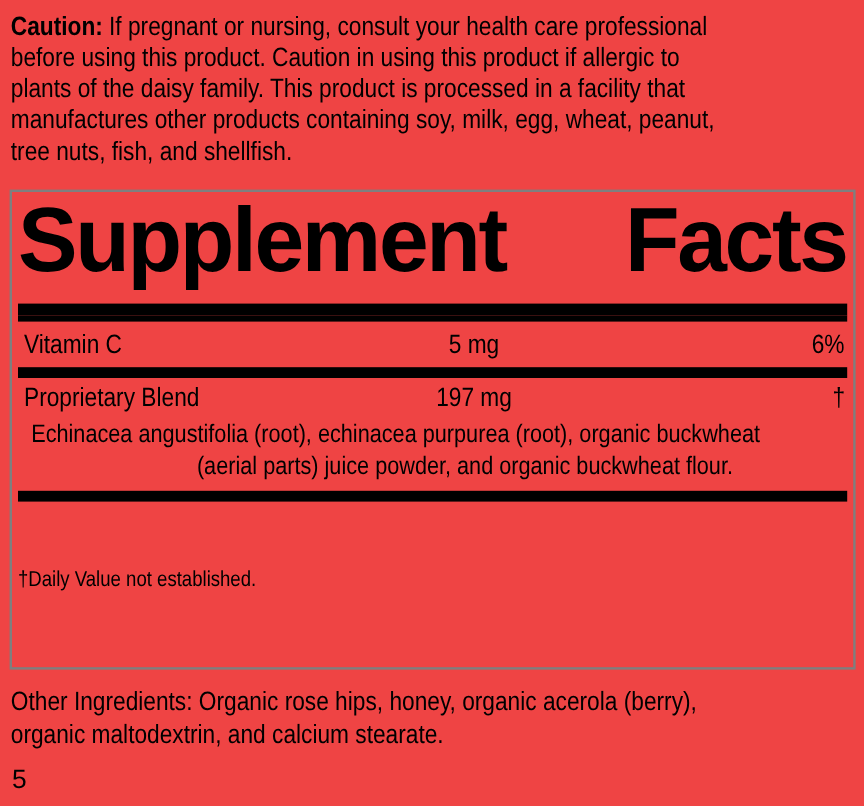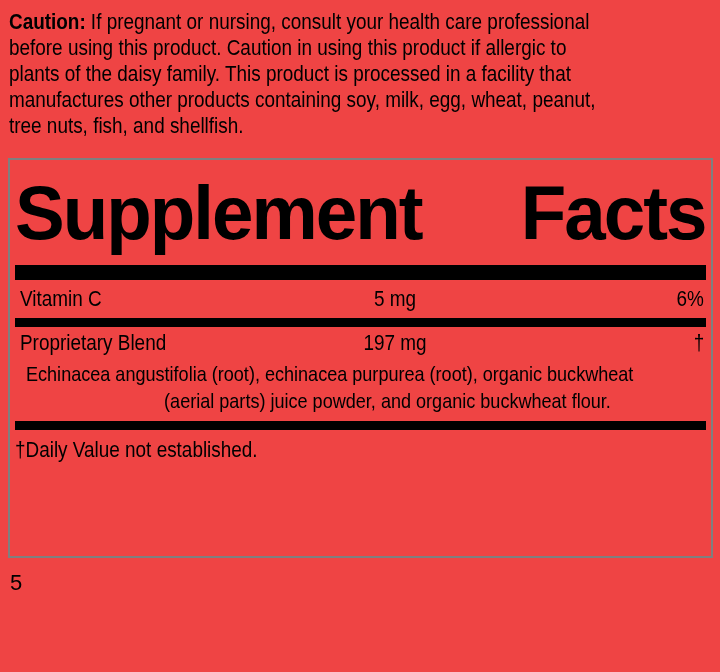--- a/index.html
+++ b/index.html
@@ -33,21 +33,21 @@
   }
   .caution .b { margin-right: 6px; }
 
   
   .facts-box {
     box-sizing: border-box;
     margin: 19px 0 0 8px;
     width: 705px;
     height: 400px;
     border: 2px solid #7f7f7f;
-    padding: 16px 5px;
+    padding: 4px 5px;
     overflow: hidden;
   }
   .sf-title {
     display: flex;
     justify-content: space-between;
     align-items: flex-start;
     font-weight: bold;
     font-size: 76px;
     line-height: 74px;
     letter-spacing: -2px;
@@ -92,21 +92,22 @@
   .blend-desc {
     font-size: 21px;
     line-height: 27px;
     padding-left: 11px;
     margin: 2px 0 7px 0;
     text-align: right;
   }
   .footnote-row {
     padding-top: 7px;
     height: 26px;
-    font-size: 22px;
+    font-size: 18px;
+    margin-top: 47px;
   }
 
   
   .other {
     margin: 13px 0 0 9px;
     font-size: 22px;
     line-height: 27px;
   }
   .pagenum {
     margin: 14px 0 0 10px;
@@ -160,16 +161,20 @@
     </div>
 
     <div class="bar bar-9"></div>
 
     <div class="footnote-row">
       <span class="cline">†Daily Value not established.</span>
     </div>
 
   </div>
 
+  <div class="other">
+    <div class="cline">Other Ingredients: Organic rose hips, honey, organic acerola (berry),</div>
+    <div class="cline">organic maltodextrin, and calcium stearate.</div>
+  </div>
 
   <div class="pagenum">5</div>
 
 </div>
 
 </body></html>

